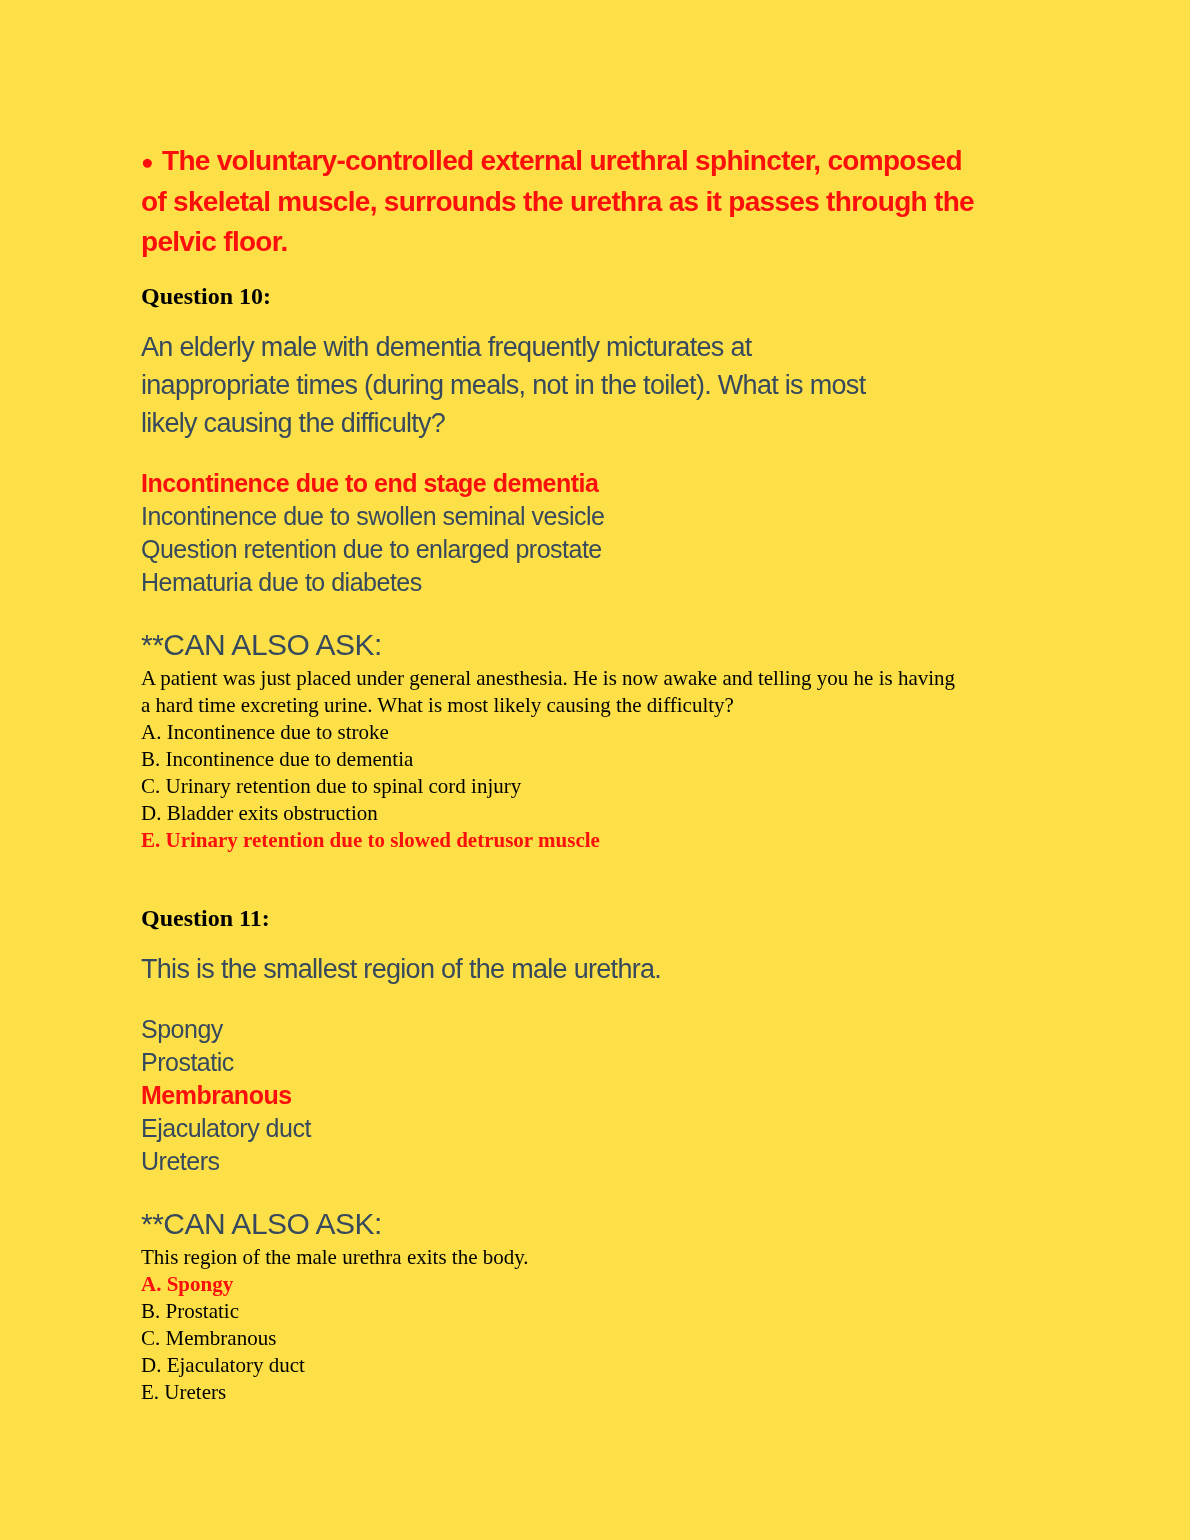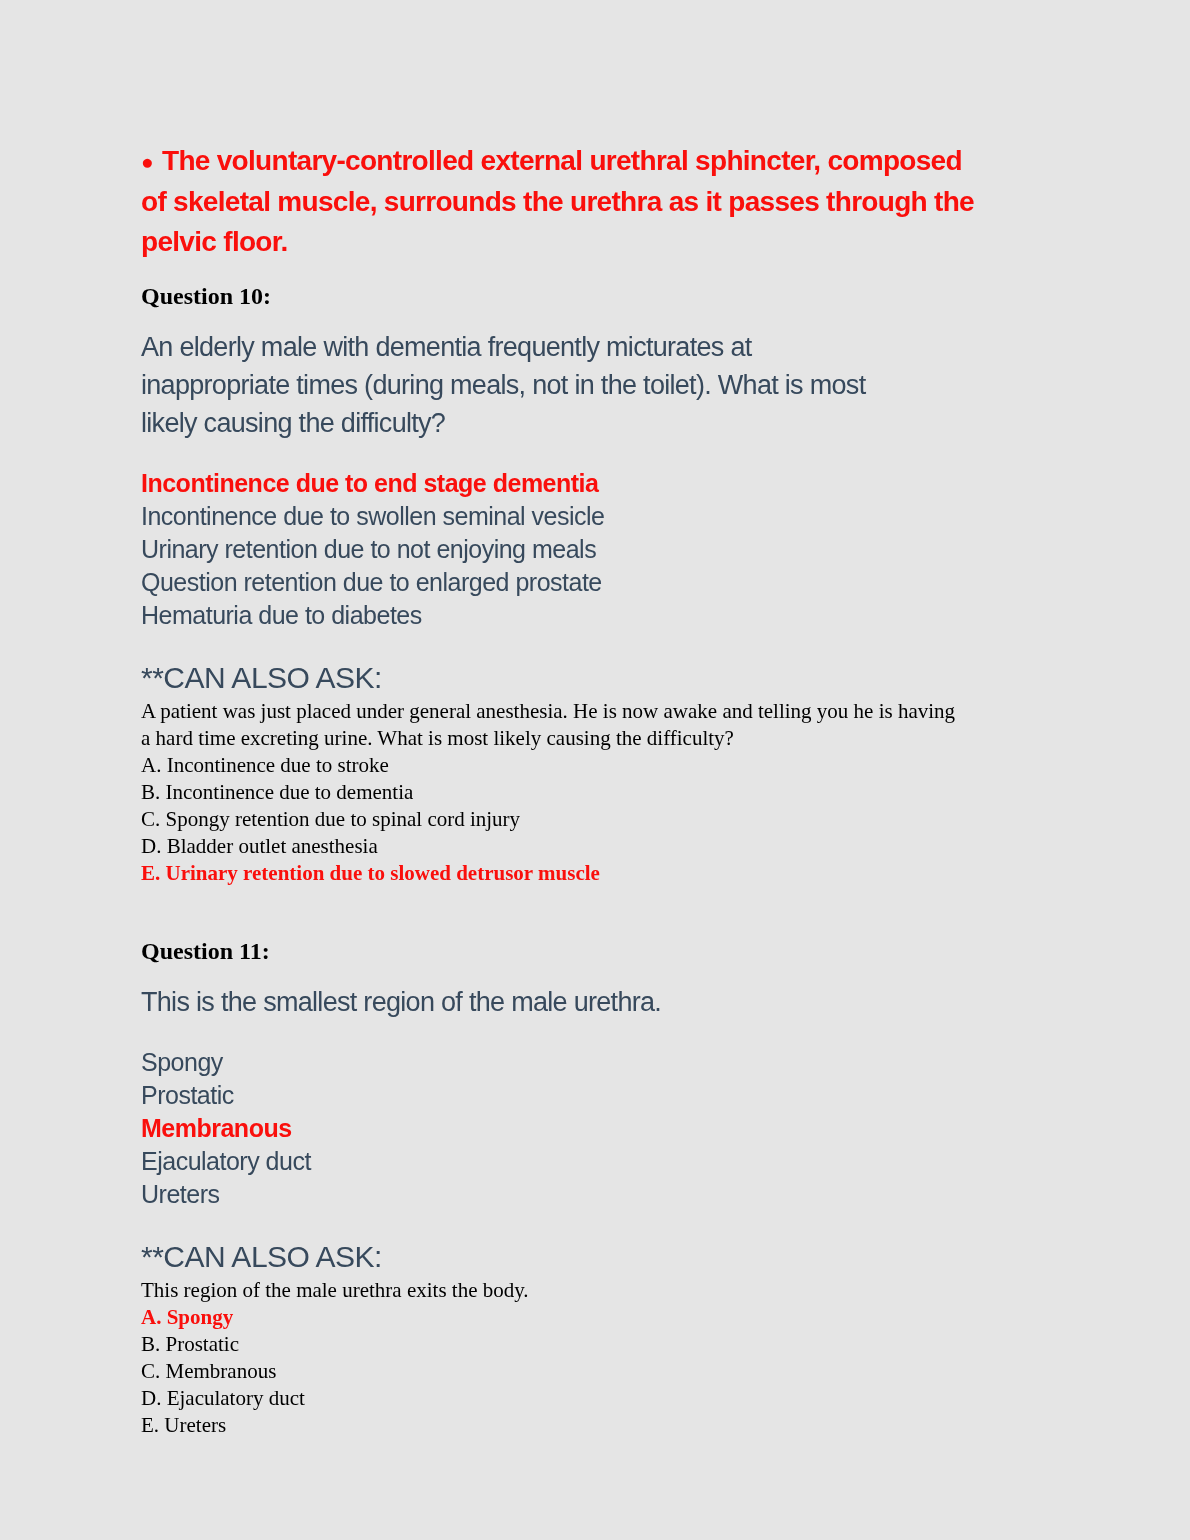--- a/index.html
+++ b/index.html
@@ -5,21 +5,21 @@
   :root{
     --red: #fa0f0c;
     --slate: #37495c;
     --black: #000000;
   }
   html,body{ margin:0; padding:0; background:#ffffff; }
   body{ width:1190px; height:1540px; }
   .page{
     position:relative;
     width:1190px; height:1540px;
-    background:#e5e5e5;
+    background:#fde047;
     overflow:hidden;
     box-sizing:border-box;
   }
   .content{
     position:absolute;
     left:141px; top:0;
     width:915px;
   }
   .line{ white-space:nowrap; }
 
@@ -118,35 +118,34 @@
 
     <div class="q-label q10-label">Question 10:</div>
     <div class="q-text">
       <div class="line">An elderly male with dementia frequently micturates at</div>
       <div class="line">inappropriate times (during meals, not in the toilet). What is most</div>
       <div class="line">likely causing the difficulty?</div>
     </div>
     <div class="opts-sans">
       <div class="line correct">Incontinence due to end stage dementia</div>
       <div class="line">Incontinence due to swollen seminal vesicle</div>
-      <div class="line">Urinary retention due to not enjoying meals</div>
       <div class="line">Question retention due to enlarged prostate</div>
       <div class="line">Hematuria due to diabetes</div>
     </div>
 
     <div class="caa-head">**CAN ALSO ASK:</div>
     <div class="serif-q">
       <div class="line">A patient was just placed under general anesthesia. He is now awake and telling you he is having</div>
       <div class="line">a hard time excreting urine. What is most likely causing the difficulty?</div>
     </div>
     <div class="opts-serif">
       <div class="line">A. Incontinence due to stroke</div>
       <div class="line">B. Incontinence due to dementia</div>
-      <div class="line">C. Spongy retention due to spinal cord injury</div>
-      <div class="line">D. Bladder outlet anesthesia</div>
+      <div class="line">C. Urinary retention due to spinal cord injury</div>
+      <div class="line">D. Bladder exits obstruction</div>
       <div class="line correct">E. Urinary retention due to slowed detrusor muscle</div>
     </div>
 
     <div class="q-label q11-label">Question 11:</div>
     <div class="q-text">
       <div class="line">This is the smallest region of the male urethra.</div>
     </div>
     <div class="opts-sans">
       <div class="line">Spongy</div>
       <div class="line">Prostatic</div>

